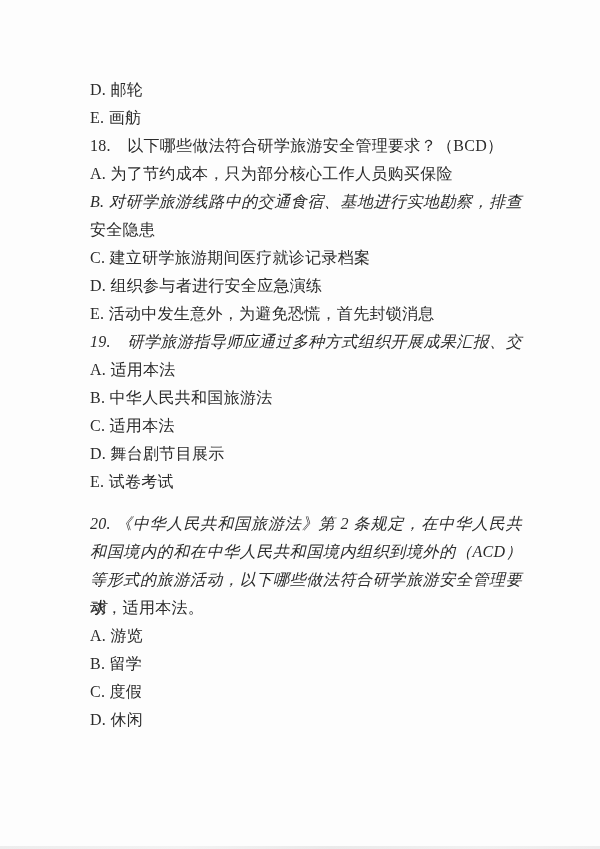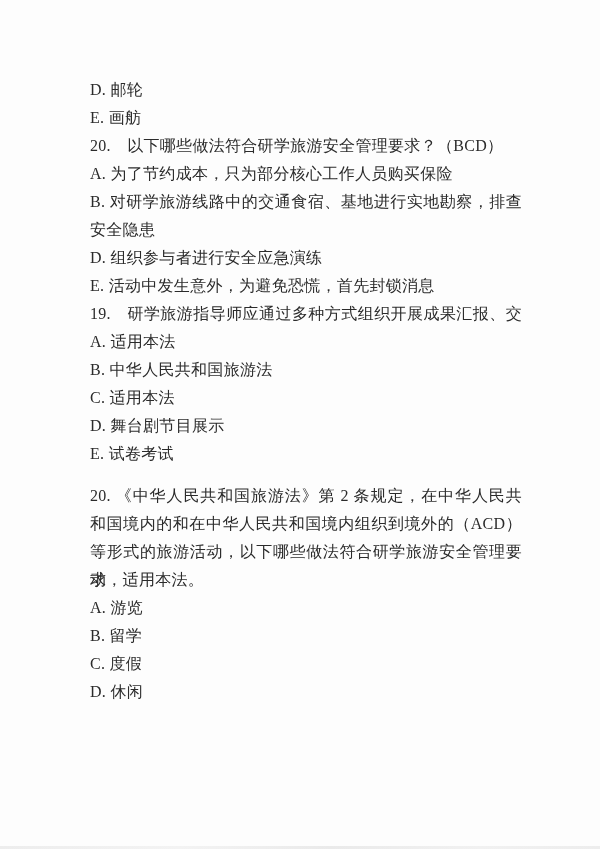--- a/index.html
+++ b/index.html
@@ -25,40 +25,42 @@
     line-height: 28px;
     font-size: 16px;
     color: #2b2b2b;
     white-space: nowrap;
     letter-spacing: 0.3px;
   }
   .line.justify {
     white-space: normal;
     text-align: justify;
     text-align-last: justify;
+    font-style: italic;
   }
   .line.gap { margin-top: 14px; }
   .scan-edge-bottom {
     position: absolute;
     left: 0; bottom: 0;
     width: 600px; height: 3px;
     background: linear-gradient(to right, #ededed 0%, #f3f3f3 30%, #eaeaea 55%, #f1f1f1 80%, #ededed 100%);
   }
 </style>
 </head>
 <body>
 
 <div class="canvas">
   <div class="page-text">
     <p class="line">D. 邮轮</p>
     <p class="line">E. 画舫</p>
-    <p class="line">20.　以下哪些做法符合研学旅游安全管理要求？（BCD）</p>
+    <p class="line">18.　以下哪些做法符合研学旅游安全管理要求？（BCD）</p>
     <p class="line">A. 为了节约成本，只为部分核心工作人员购买保险</p>
     <p class="line justify">B. 对研学旅游线路中的交通食宿、基地进行实地勘察，排查</p>
     <p class="line">安全隐患</p>
+    <p class="line">C. 建立研学旅游期间医疗就诊记录档案</p>
     <p class="line">D. 组织参与者进行安全应急演练</p>
     <p class="line">E. 活动中发生意外，为避免恐慌，首先封锁消息</p>
     <p class="line justify">19.　研学旅游指导师应通过多种方式组织开展成果汇报、交</p>
     <p class="line">A. 适用本法</p>
     <p class="line">B. 中华人民共和国旅游法</p>
     <p class="line">C. 适用本法</p>
     <p class="line">D. 舞台剧节目展示</p>
     <p class="line">E. 试卷考试</p>
     <p class="line justify gap">20. 《中华人民共和国旅游法》第 2 条规定，在中华人民共</p>
     <p class="line justify">和国境内的和在中华人民共和国境内组织到境外的（ACD）</p>

